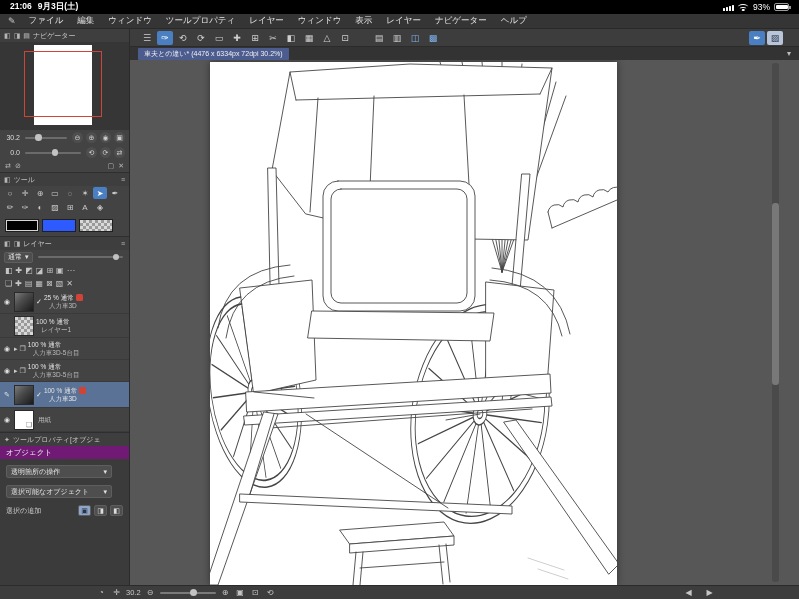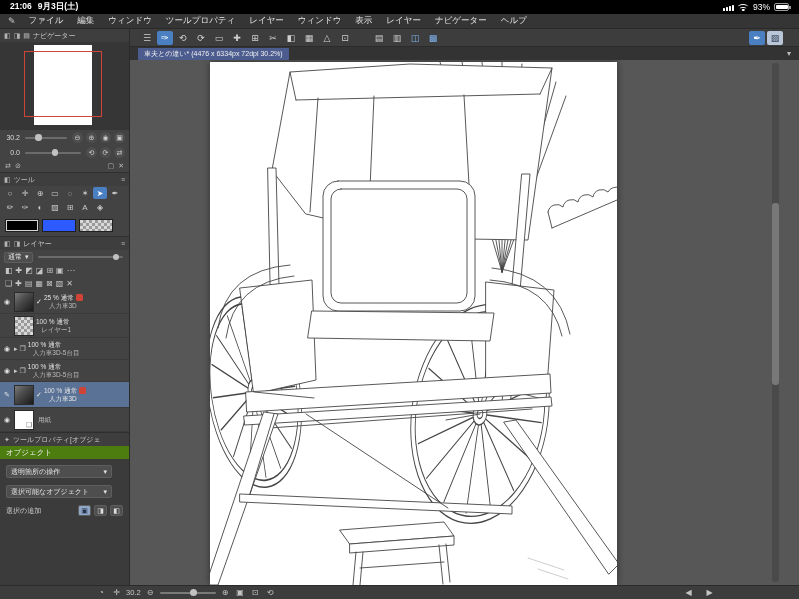--- a/index.html
+++ b/index.html
@@ -71,21 +71,21 @@
   .chk{font-size:7px;color:#e8e8e8;flex:0 0 auto}
   .lthumb{width:20px;height:20px;border:1px solid #2a2a2a;background:#fff;flex:0 0 auto;position:relative}
   .lthumb.dark{background:linear-gradient(135deg,#7a7a7a 0%,#4c4c4c 40%,#191919 100%)}
   .pagecorner{position:absolute;right:1px;bottom:1px;font-size:7px;color:#666;line-height:1}
   .linfo{flex:1;min-width:0;display:flex;flex-direction:column;justify-content:center;line-height:1.2}
   .l1{display:flex;align-items:center;gap:2px;font-size:6.5px;color:#e2e2e2;white-space:nowrap;overflow:hidden}
   .l2{font-size:6.5px;color:#bdbdbd;padding-left:5px;white-space:nowrap;overflow:hidden}
   .lrow.selected .l2{color:#e8e8e8}
   .badge3d{width:7px;height:7px;background:#cf4436;border-radius:1.5px;flex:0 0 auto}
   .fold{font-size:7px;color:#ccc;flex:0 0 auto}
-  .tp-name{height:13px;display:flex;align-items:center;padding:0 6px;font-size:7.5px;color:#f0f0f0;background:#4d7c0f}
+  .tp-name{height:13px;display:flex;align-items:center;padding:0 6px;font-size:7.5px;color:#f0f0f0;background:#701a75}
   .tp-body{flex:1 1 auto;background:#3b3b3b;padding:6px 6px 0 6px;overflow:hidden}
   .dropdown{height:13px;width:106px;background:#4e4e4e;border:1px solid #5e5e5e;border-radius:2px;
     display:flex;align-items:center;justify-content:space-between;padding:0 4px;font-size:7px;
     color:#e2e2e2;margin-bottom:7px}
   .tp-sel{display:flex;align-items:center;gap:3px;margin-top:2px;font-size:7px;color:#cfcfcf}
   .sbtn{width:13px;height:11px;background:#4e4e4e;border:1px solid #5e5e5e;border-radius:2px;display:flex;
     align-items:center;justify-content:center;font-size:7px;color:#ddd}
   .sbtn.active{background:#8fa6c6;color:#26344a}
 
   

